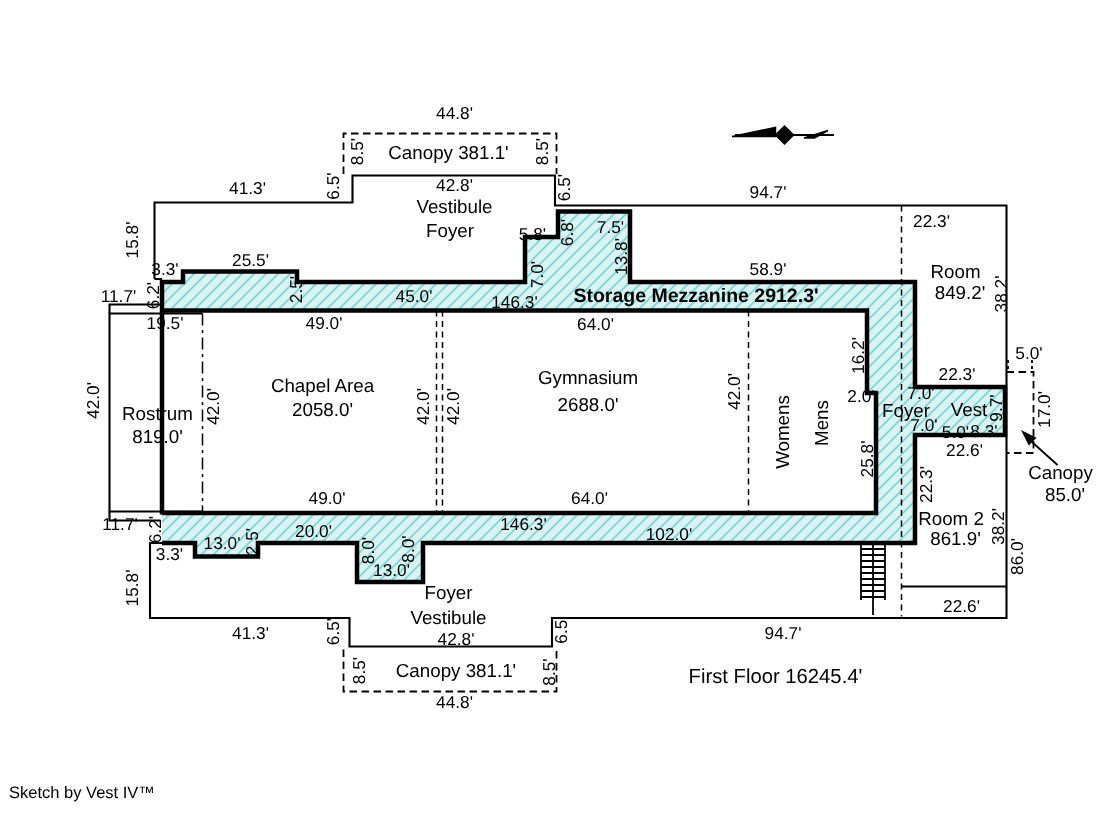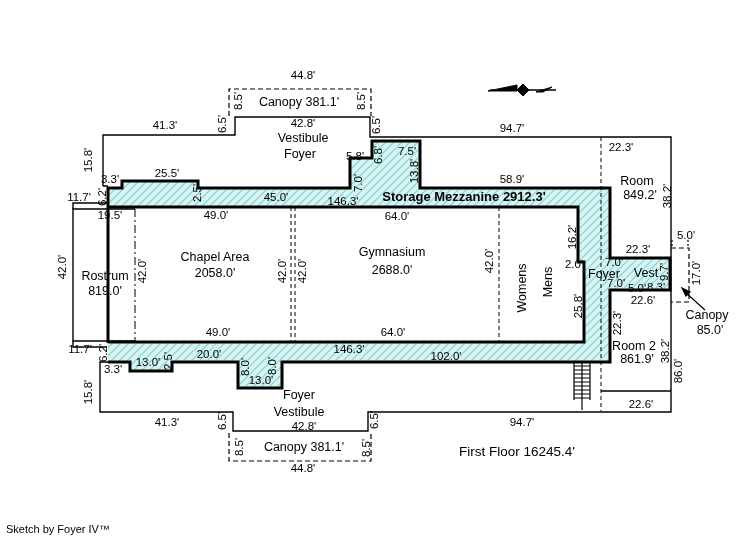--- a/index.html
+++ b/index.html
@@ -162,14 +162,14 @@
         <text x="641" y="405" text-anchor="middle" dominant-baseline="middle" font-size="11.5">22.6'</text>
         <text x="522" y="423" text-anchor="middle" dominant-baseline="middle" font-size="11.5">94.7'</text>
         <text x="240" y="447" text-anchor="middle" dominant-baseline="middle" font-size="11.5" transform="rotate(-90 240 447)">8.5'</text>
         <text x="304" y="448" text-anchor="middle" dominant-baseline="middle" font-size="12.5">Canopy  381.1'</text>
         <text x="367" y="448" text-anchor="middle" dominant-baseline="middle" font-size="11.5" transform="rotate(-90 367 448)">8.5'</text>
         <text x="303" y="469" text-anchor="middle" dominant-baseline="middle" font-size="11.5">44.8'</text>
         <text x="517" y="452" text-anchor="middle" dominant-baseline="middle" font-size="13.5">First Floor  16245.4'</text>
       </g>
   </svg>
 
-  <div class="credit">Sketch by Foyer IV™</div>
+  <div class="credit">Sketch by Vest IV™</div>
 </div>
 
 </body></html>

